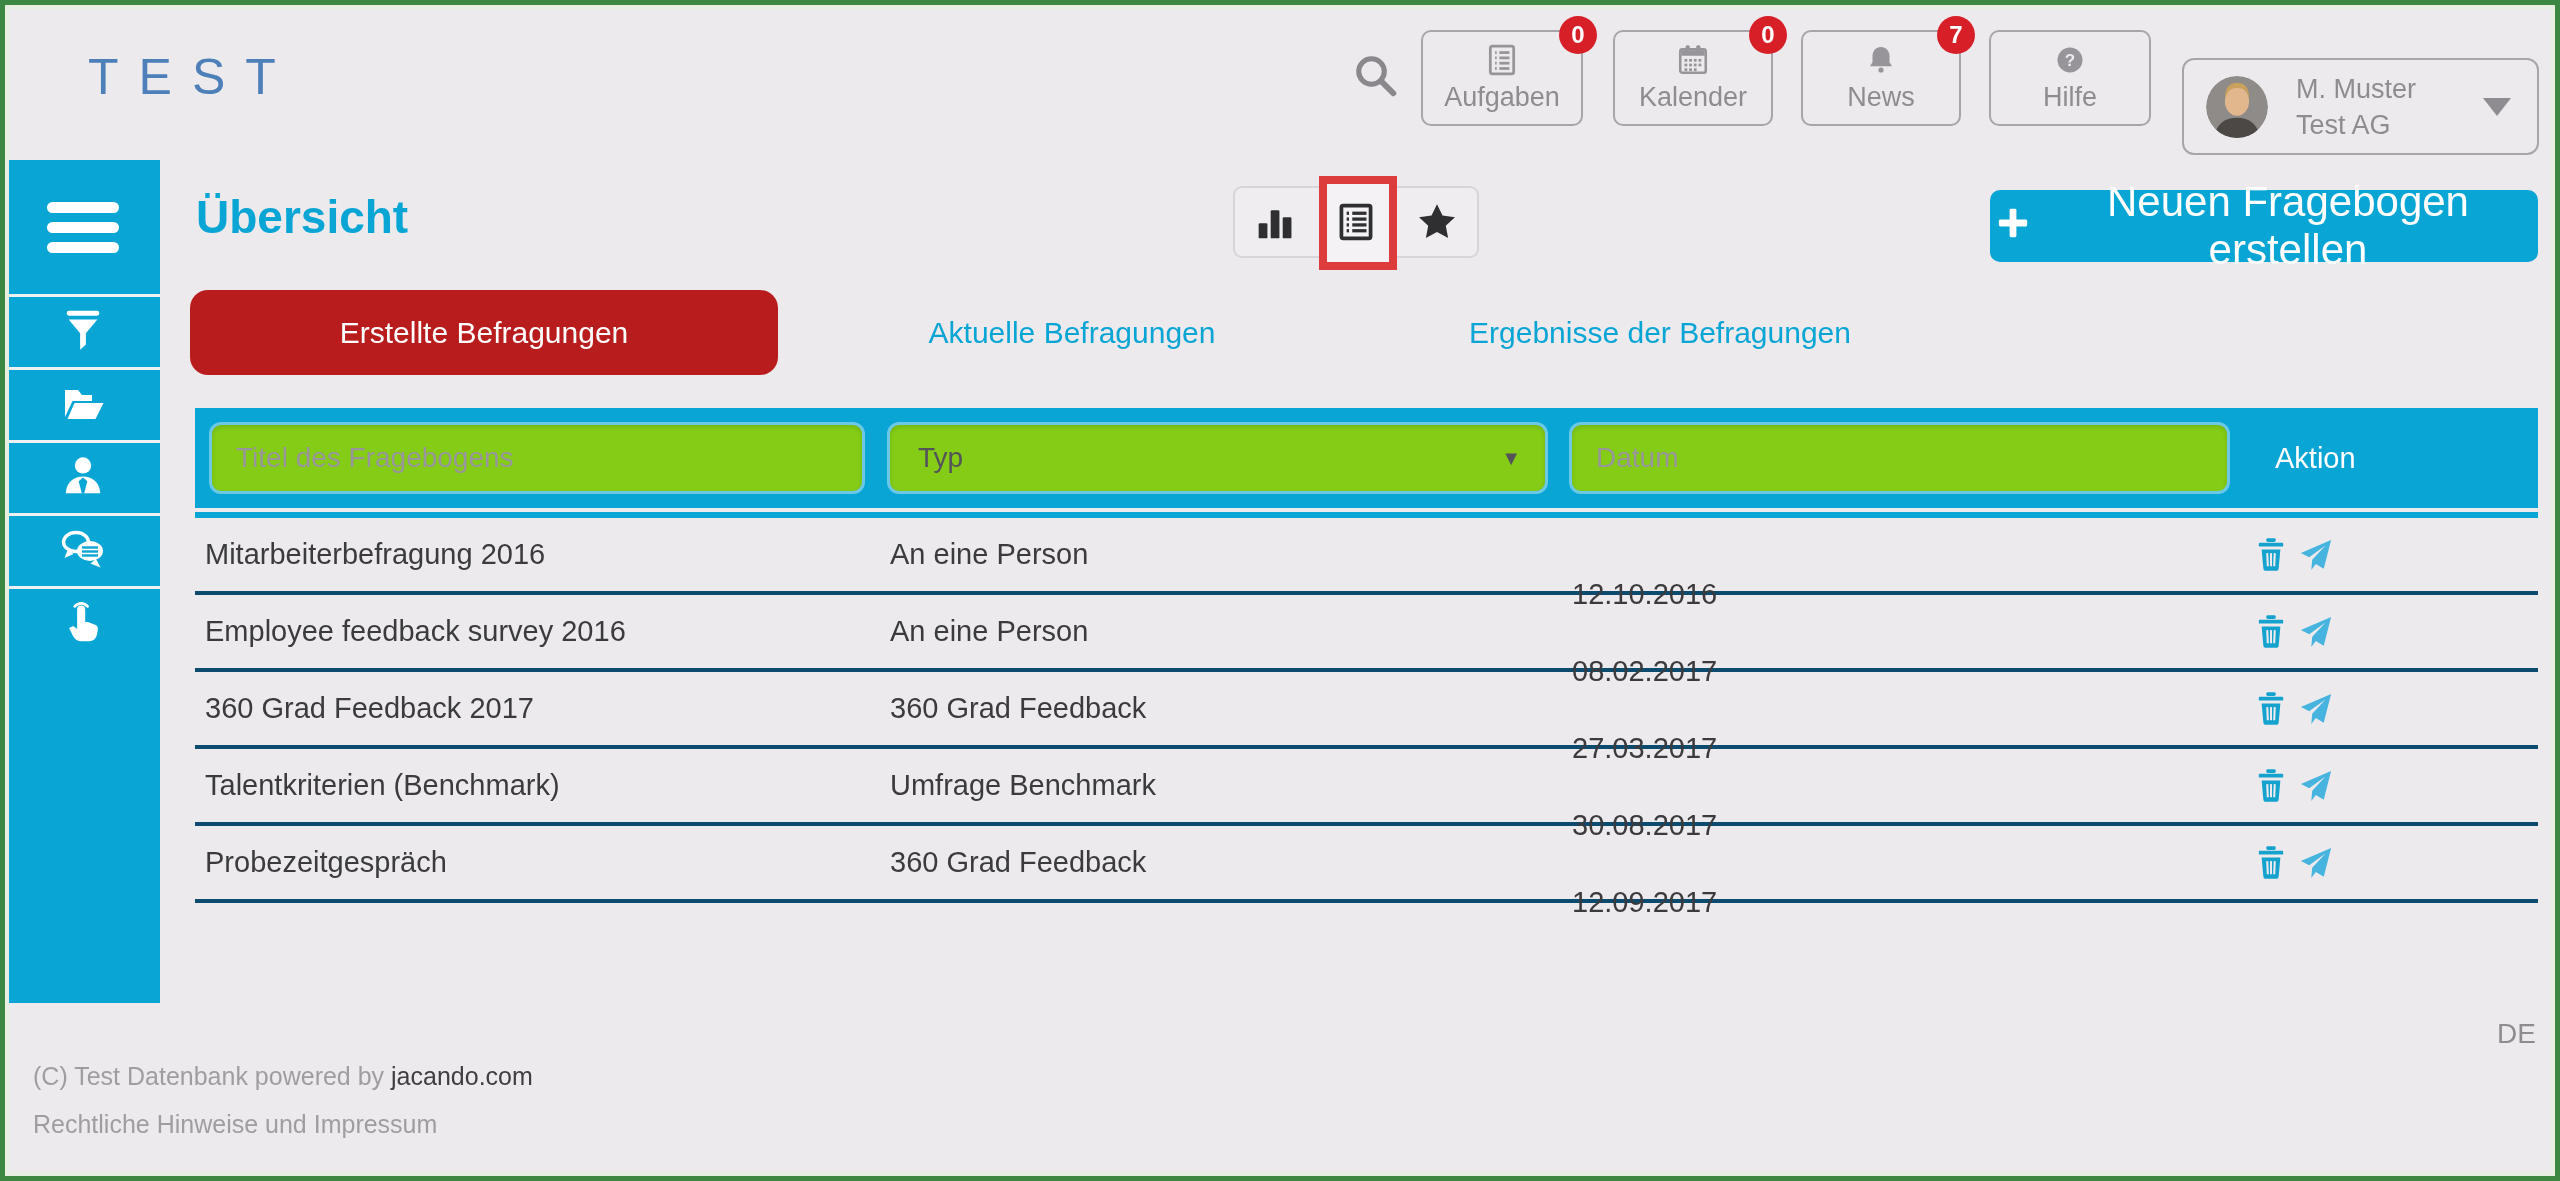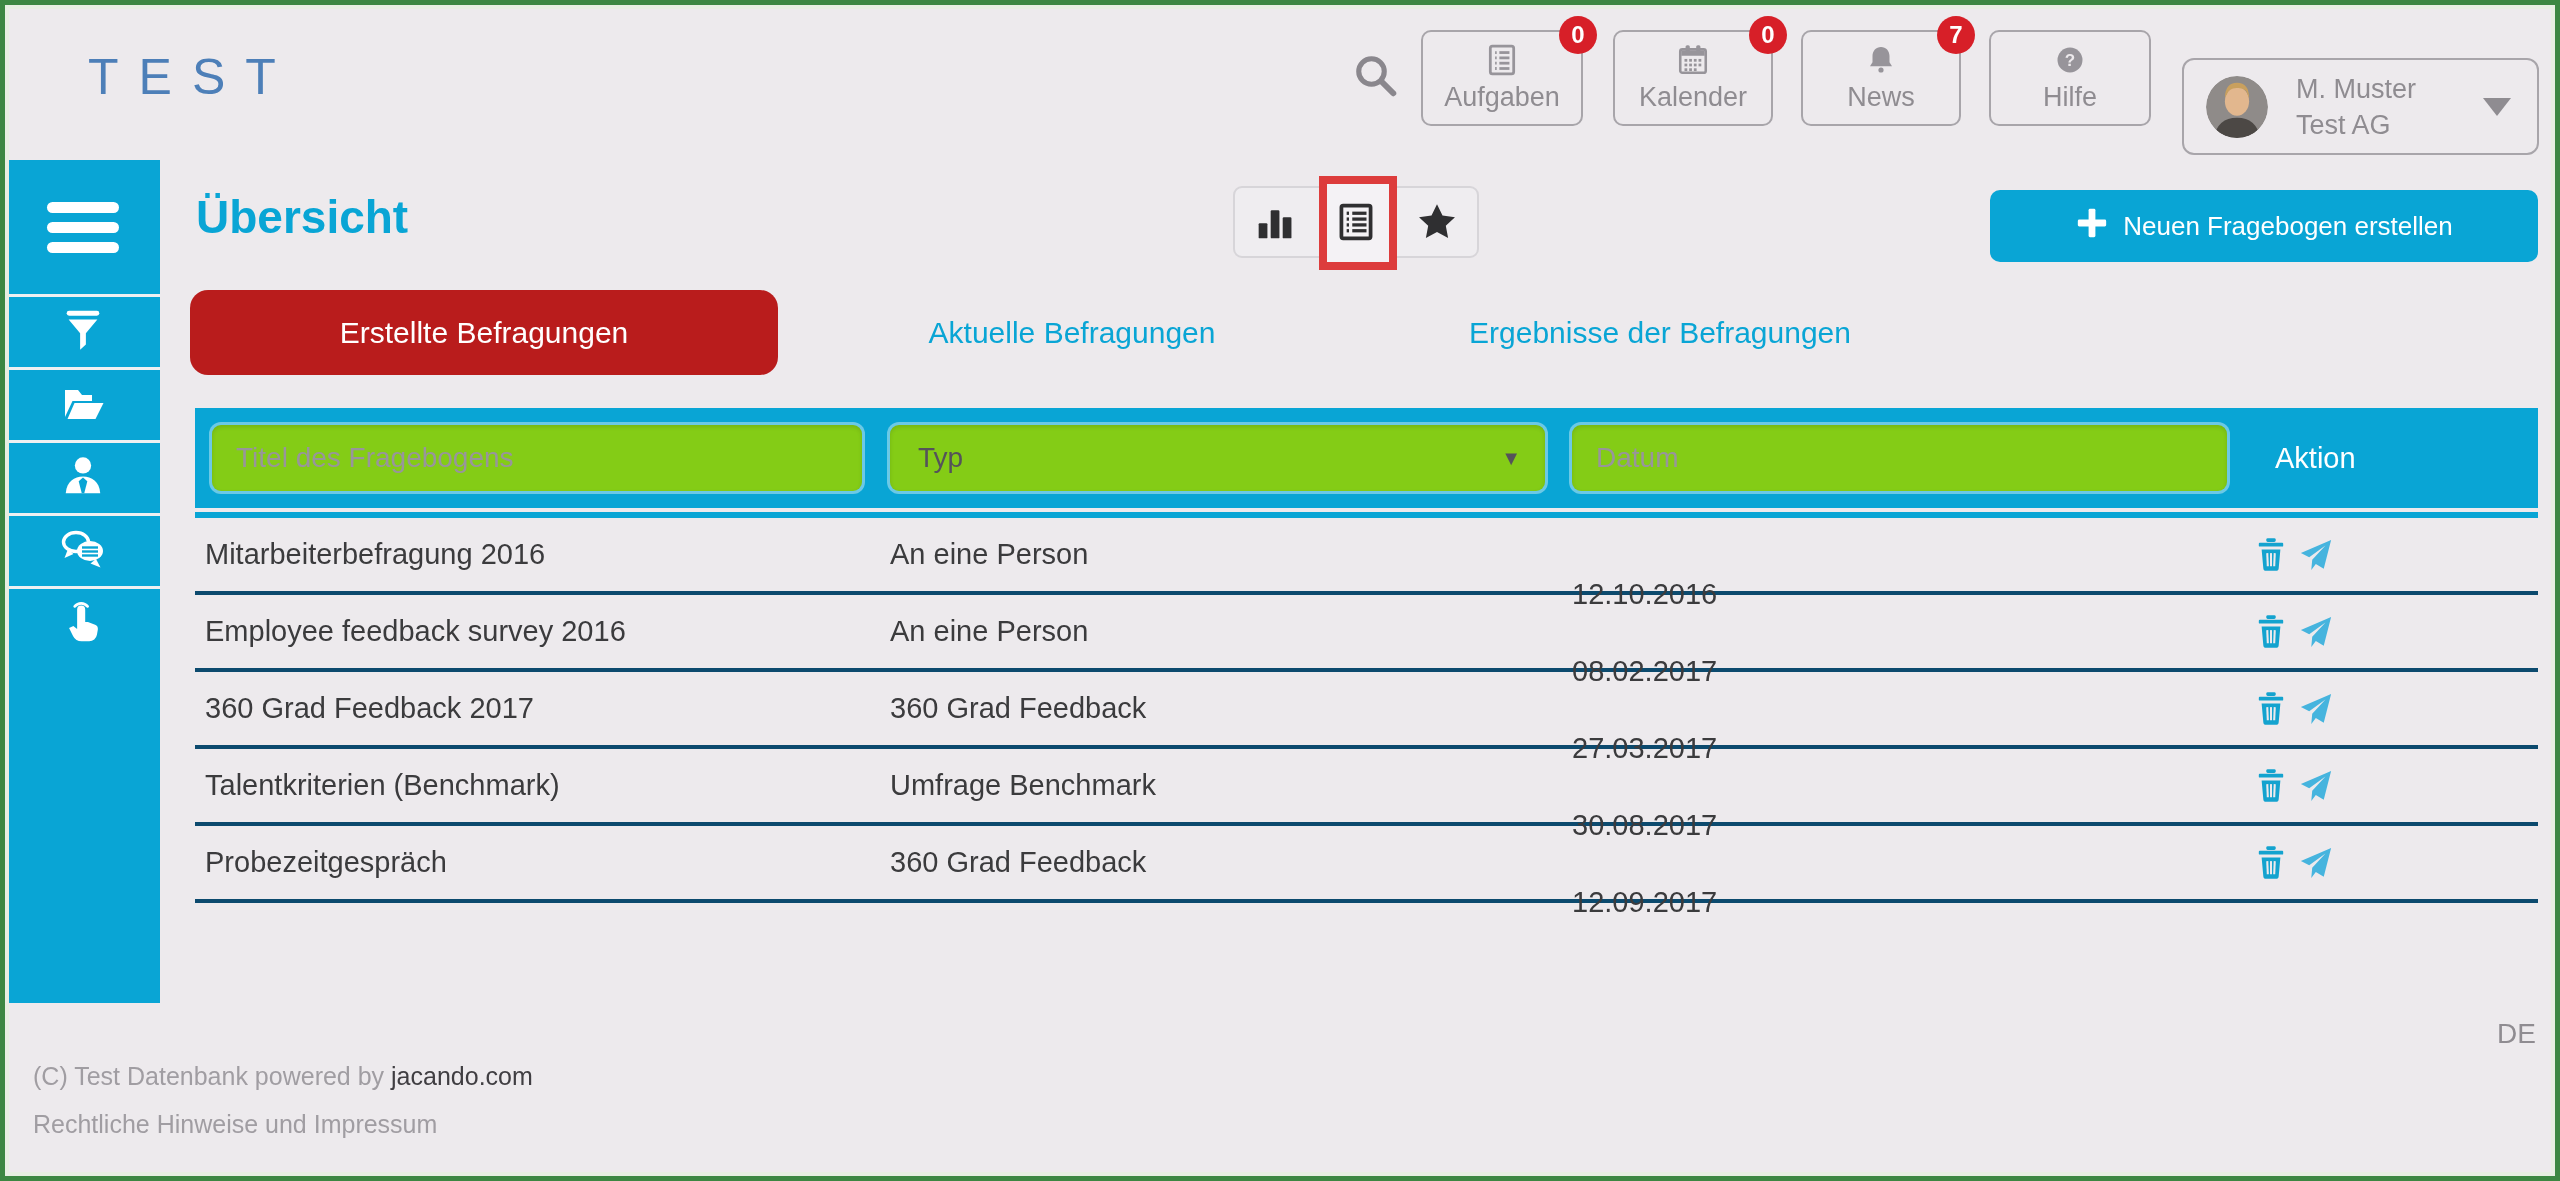--- a/index.html
+++ b/index.html
@@ -45,21 +45,21 @@
   .page-title{position:absolute;left:196px;top:190px;font-size:46px;font-weight:bold;color:#09a5d5;}
   .view-toggle{
     position:absolute;left:1233px;top:186px;width:246px;height:72px;box-sizing:border-box;
     border:2px solid #d7d5d9;border-radius:9px;background:#efedf0;
     display:flex;align-items:center;justify-content:space-around;
   }
   .view-toggle .vt{width:60px;display:flex;align-items:center;justify-content:center;cursor:pointer;z-index:2;}
   .red-box{position:absolute;left:84px;top:-12px;width:78px;height:94px;box-sizing:border-box;border:8px solid #dd3c3c;background:#f4f2f5;z-index:1;}
   .create-btn{
     position:absolute;left:1990px;top:190px;width:548px;height:72px;box-sizing:border-box;
-    background:#09a5d5;border:none;border-radius:10px;color:#fff;font-size:26px;
+    background:#09a5d5;border:none;border-radius:10px;color:#fff;font-size:42px;
     display:flex;align-items:center;justify-content:center;gap:14px;cursor:pointer;
     font-family:"Liberation Sans", sans-serif;
   }
   .tabs{position:absolute;left:190px;top:290px;height:85px;display:flex;}
   .tab{width:588px;display:flex;align-items:center;justify-content:center;font-size:30px;color:#09a5d5;cursor:pointer;}
   .tab.active{background:#b91c1c;color:#fff;border-radius:18px;}
 
   .filter-bar{position:absolute;left:195px;top:408px;width:2343px;height:100px;background:#09a5d5;}
   .f-input{
     position:absolute;top:17px;height:66px;box-sizing:border-box;border:none;border-radius:9px;

